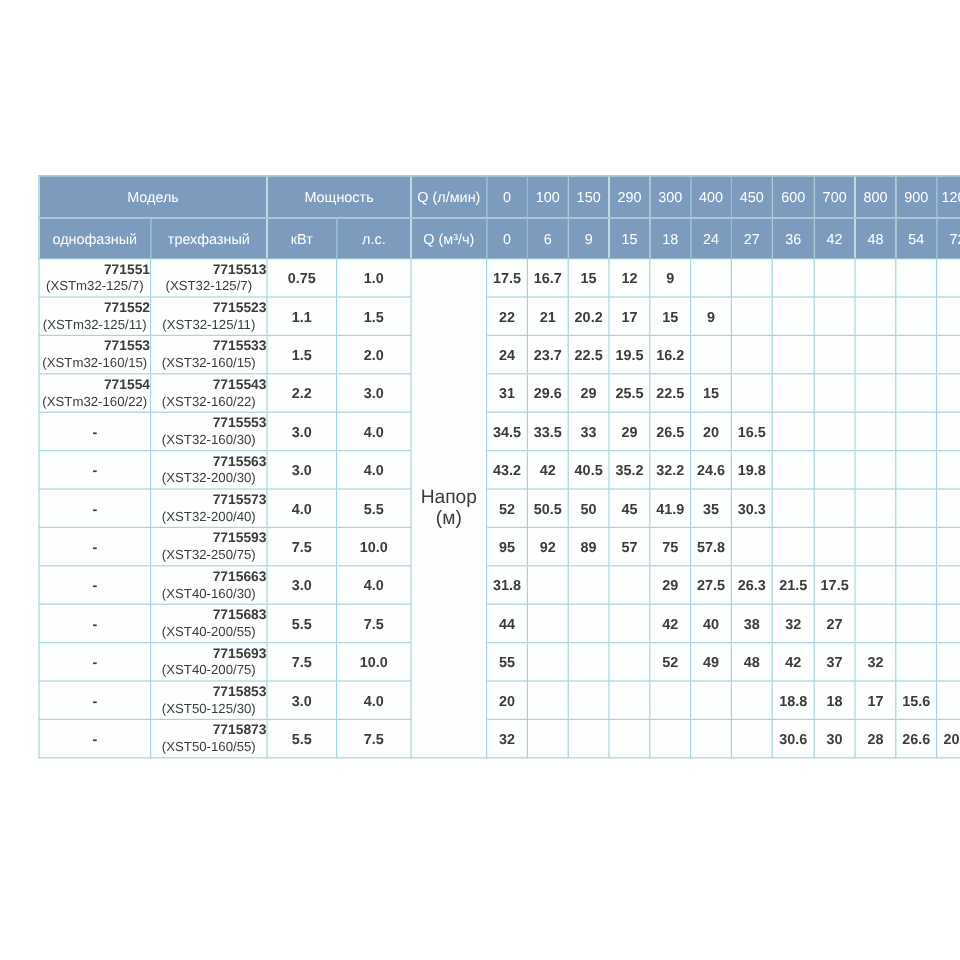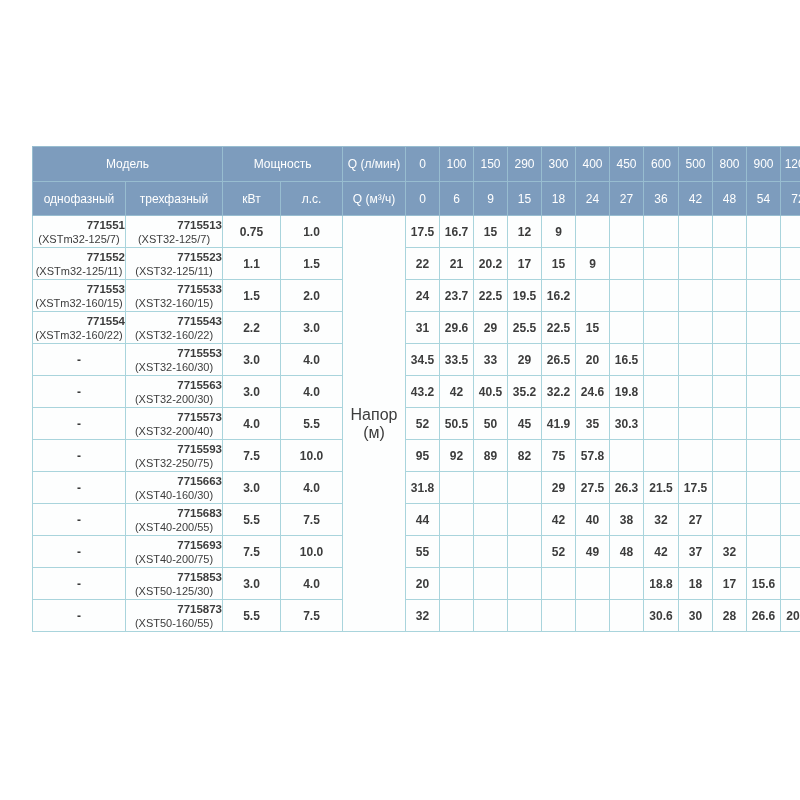--- a/index.html
+++ b/index.html
@@ -69,21 +69,21 @@
         <th colspan="2">Мощность</th>
         <th>Q (л/мин)</th>
       <th>0</th>
           <th>100</th>
           <th>150</th>
           <th>290</th>
           <th>300</th>
           <th>400</th>
           <th>450</th>
           <th>600</th>
-          <th>500</th>
+          <th>700</th>
           <th>800</th>
           <th>900</th>
           <th>1200</th>
         </tr>
       <tr>
         <th>однофазный</th>
         <th>трехфазный</th>
         <th>кВт</th>
         <th>л.с.</th>
         <th>Q (м³/ч)</th>
@@ -266,21 +266,21 @@
           <td>-</td>
           <td>
             <div class="model-num">7715593</div>
             <div class="model-sub">(XST32-250/75)</div>
           </td>
           <td>7.5</td>
           <td>10.0</td>
           <td>95</td>
           <td>92</td>
           <td>89</td>
-          <td>82</td>
+          <td>57</td>
           <td>75</td>
           <td>57.8</td>
           <td></td>
           <td></td>
           <td></td>
           <td></td>
           <td></td>
           <td></td>
         </tr>
         <tr>

